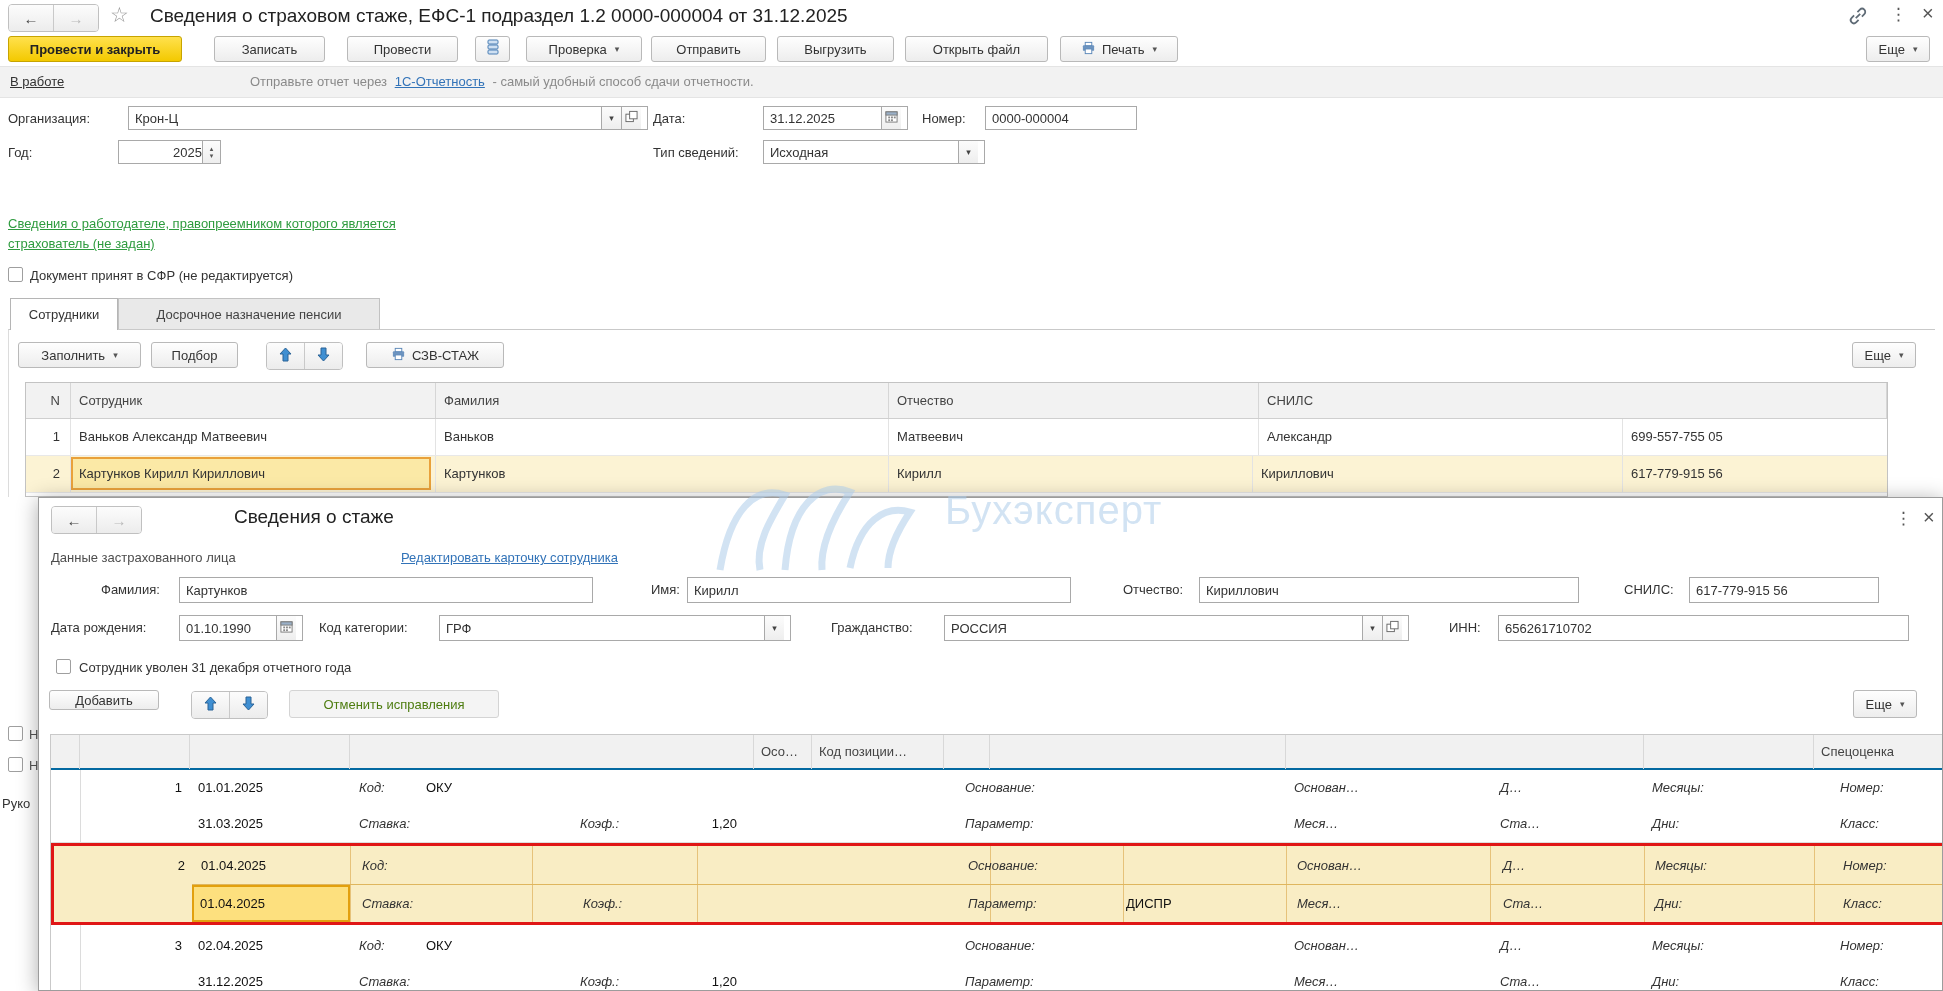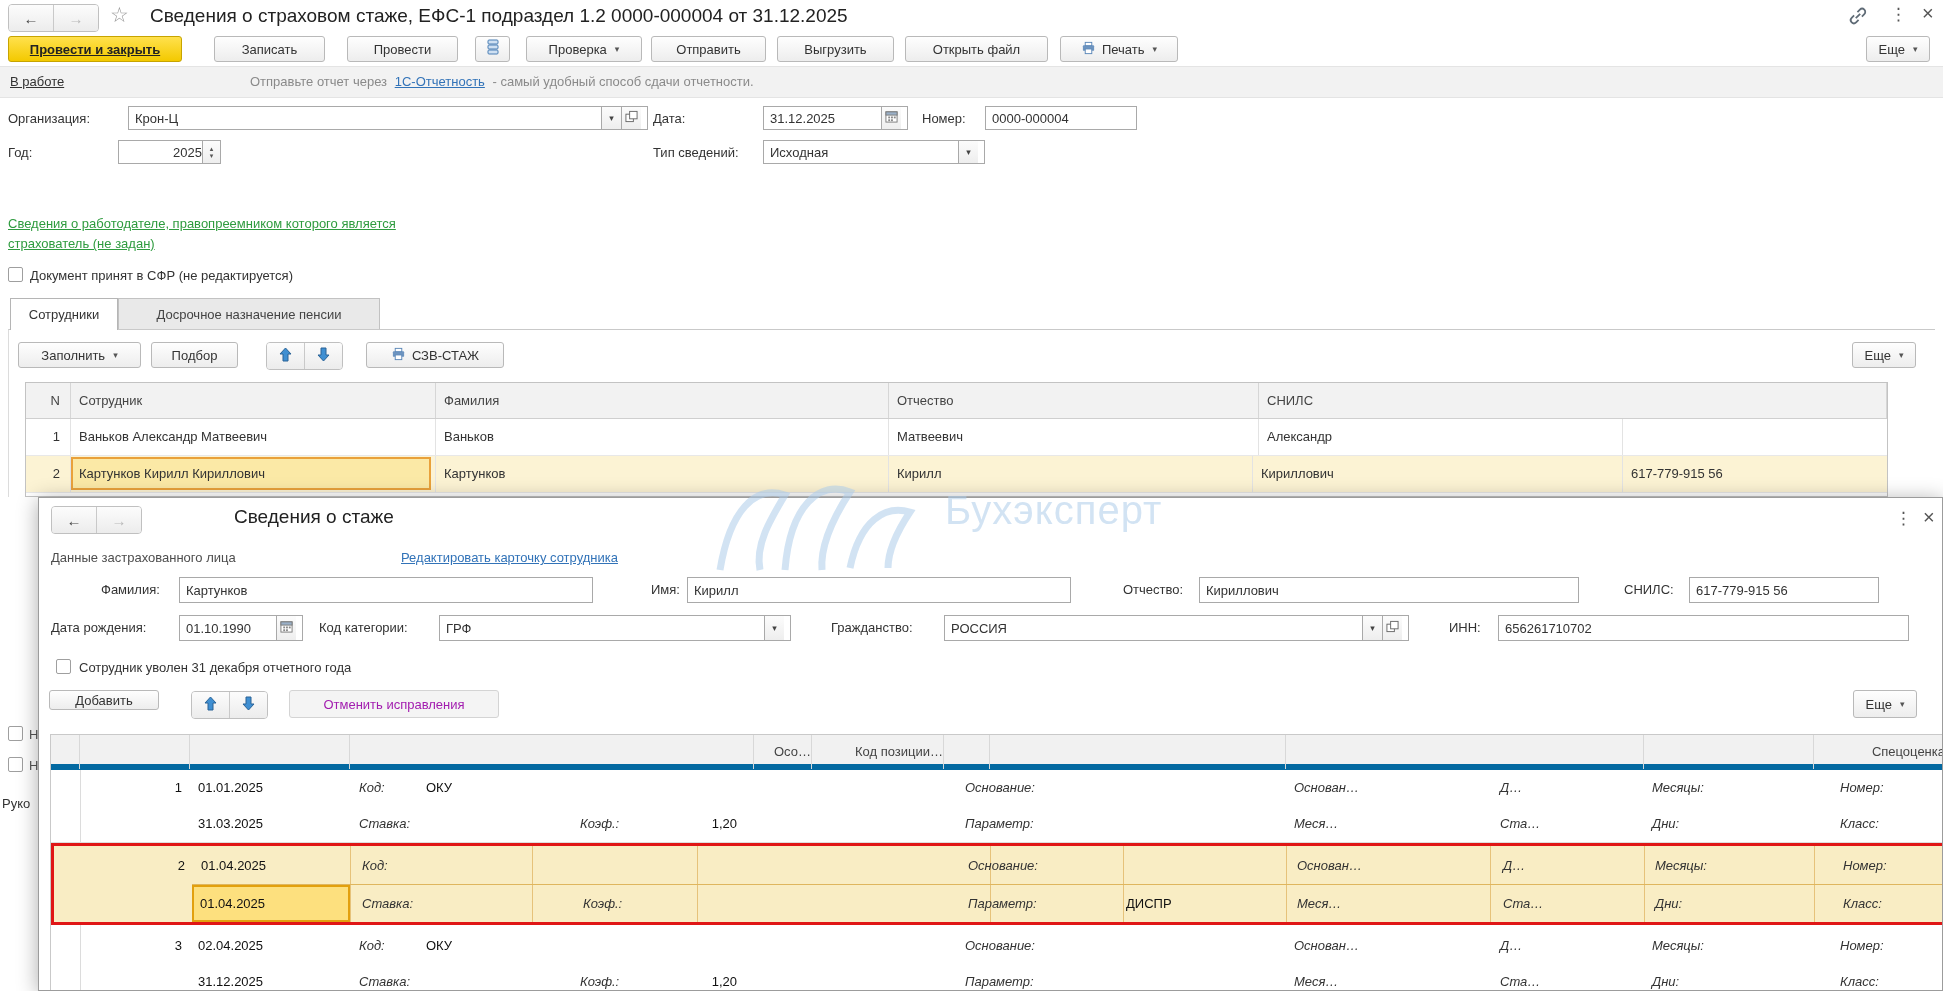--- a/index.html
+++ b/index.html
@@ -4,21 +4,21 @@
 <style>
   html,body{margin:0;padding:0;background:#fff;font-family:"Liberation Sans",sans-serif;font-size:13px;color:#333;}
   .screen{position:relative;width:1943px;height:991px;background:#fff;overflow:hidden;}
   .abs{position:absolute;}
   .nowrap{white-space:nowrap;}
   
   .btn{position:absolute;display:flex;align-items:center;justify-content:center;gap:6px;height:26px;
        background:linear-gradient(#fefefe,#ededed);border:1px solid #b9b9b9;border-radius:3px;
        padding:0 12px;color:#333;box-sizing:border-box;cursor:pointer;white-space:nowrap;}
   .btn.primary{background:linear-gradient(#ffe14d,#f3c900);border-color:#c7a400;font-weight:bold;color:#222;}
-  .btn.disabled{background:#f4f4f4;border-color:#d4d4d4;color:#a21caf;cursor:default;text-align:center;}
+  .btn.disabled{background:#f4f4f4;border-color:#d4d4d4;color:#4d7c0f;cursor:default;text-align:center;}
   .btn .caret{font-size:9px;color:#555;margin-left:2px;}
   .iconbtn{position:absolute;display:flex;align-items:center;justify-content:center;height:26px;
        background:linear-gradient(#fefefe,#ededed);border:1px solid #b9b9b9;border-radius:3px;box-sizing:border-box;cursor:pointer;}
   .navgrp{position:absolute;display:flex;border:1px solid #c0c0c0;border-radius:4px;overflow:hidden;background:#f4f4f4;}
   .navgrp .nb{width:44px;height:26px;display:flex;align-items:center;justify-content:center;font-size:15px;cursor:pointer;background:linear-gradient(#fcfcfc,#ececec);}
   .navgrp .nb:first-child{border-right:1px solid #c9c9c9;}
   .nb.fwd{color:#b9b9b9;}
   .nb.back{color:#444;}
   
   .input{position:absolute;height:24px;border:1px solid #a9a9a9;background:#fff;box-sizing:border-box;
@@ -53,21 +53,21 @@
   .ec-snils{flex:1;border-right:none;}
   .erow.selected{background:#fcf3d4;}
   .selcell{position:relative;}
   .selcell:before{content:"";position:absolute;left:0;top:1px;right:4px;bottom:2px;border:2px solid #e9a13b;background:#fbe9a6;z-index:-0;}
   .selcell span{position:relative;z-index:1;}
   
   .dialog{position:absolute;left:38px;top:497px;width:1905px;height:494px;background:#fff;border:1px solid #9c9c9c;
           box-shadow:0 3px 20px rgba(0,0,0,.33);box-sizing:border-box;z-index:10;overflow:hidden;}
   
   .grid{position:absolute;left:11px;top:236px;width:1894px;height:258px;border:1px solid #c9c9c9;box-sizing:border-box;background:#fff;overflow:hidden;}
-  .ghead{position:absolute;left:0;top:0;width:100%;height:35px;background:#f1f1f1;border-bottom:6px solid #0369a1;box-sizing:border-box;text-align:right;}
+  .ghead{position:absolute;left:0;top:0;width:100%;height:35px;background:#f1f1f1;border-bottom:2px solid #0369a1;box-sizing:border-box;}
   .ghc{position:absolute;top:0;height:34px;line-height:34px;border-right:1px solid #d8d8d8;box-sizing:border-box;padding-left:7px;color:#444;white-space:nowrap;overflow:hidden;}
   .gline{position:absolute;left:0;width:100%;height:36px;line-height:36px;}
   .gline span{position:absolute;white-space:nowrap;line-height:36px;}
   .it{font-style:italic;color:#333;}
   .gv{color:#111;}
   .c-num{left:29px;width:102px;text-align:right;}
   .c-date{left:147px;}
   .c-l1{left:308px;}
   .c-v1{left:375px;}
   .c-l2{left:529px;}
@@ -109,21 +109,21 @@
     <div class="abs" style="left:1848px;top:6px;">
       <svg width="20" height="20" viewBox="0 0 18 18" fill="none" stroke="#5f6b76" stroke-width="1.6">
           <path d="M7 11l4-4"></path>
           <path d="M8.5 5.5l2.2-2.2a2.8 2.8 0 014 4L12.5 9.5"></path>
           <path d="M9.5 12.5l-2.2 2.2a2.8 2.8 0 01-4-4L5.5 8.5"></path>
         </svg>
     </div>
     <div class="abs" style="left:1890px;top:4px;font-size:17px;color:#555;">⋮</div>
     <div class="abs" style="left:1922px;top:2px;font-size:20px;color:#555;">×</div>
 
-    <div class="btn primary" style="left:8px;top:36px;width:174px;text-decoration:underline;">
+    <div class="btn primary" style="left:8px;top:36px;width:174px;">
         <span>Провести и закрыть</span>
       </div>
     <div class="btn" style="left:214px;top:36px;width:111px;">
         <span>Записать</span>
       </div>
     <div class="btn" style="left:347px;top:36px;width:111px;">
         <span>Провести</span>
       </div>
     <div class="iconbtn" style="left:475px;top:36px;width:35px;">
       <span><svg width="12" height="17" viewBox="0 0 12 17">
@@ -276,20 +276,21 @@
         <div class="ec ec-last">Фамилия</div>
         <div class="ec ec-mid">Отчество</div>
         <div class="ec ec-snils">СНИЛС</div>
       </div>
       <div class="erow edata">
         <div class="ec ec-n">1</div>
         <div class="ec ec-emp">Ваньков Александр Матвеевич</div>
         <div class="ec ec-last">Ваньков</div>
         <div class="ec ec-mid">Матвеевич</div>
         <div class="ec ec-first">Александр</div>
+        <div class="ec ec-snils">699-557-755 05</div>
       </div>
       <div class="erow edata selected">
         <div class="ec ec-n">2</div>
         <div class="ec ec-emp selcell"><span>Картунков Кирилл Кириллович</span></div>
         <div class="ec ec-last">Картунков</div>
         <div class="ec ec-first">Кирилл</div>
         <div class="ec ec-mid">Кириллович</div>
         <div class="ec ec-snils">617-779-915 56</div>
       </div>
       <div class="erow edata"></div>

